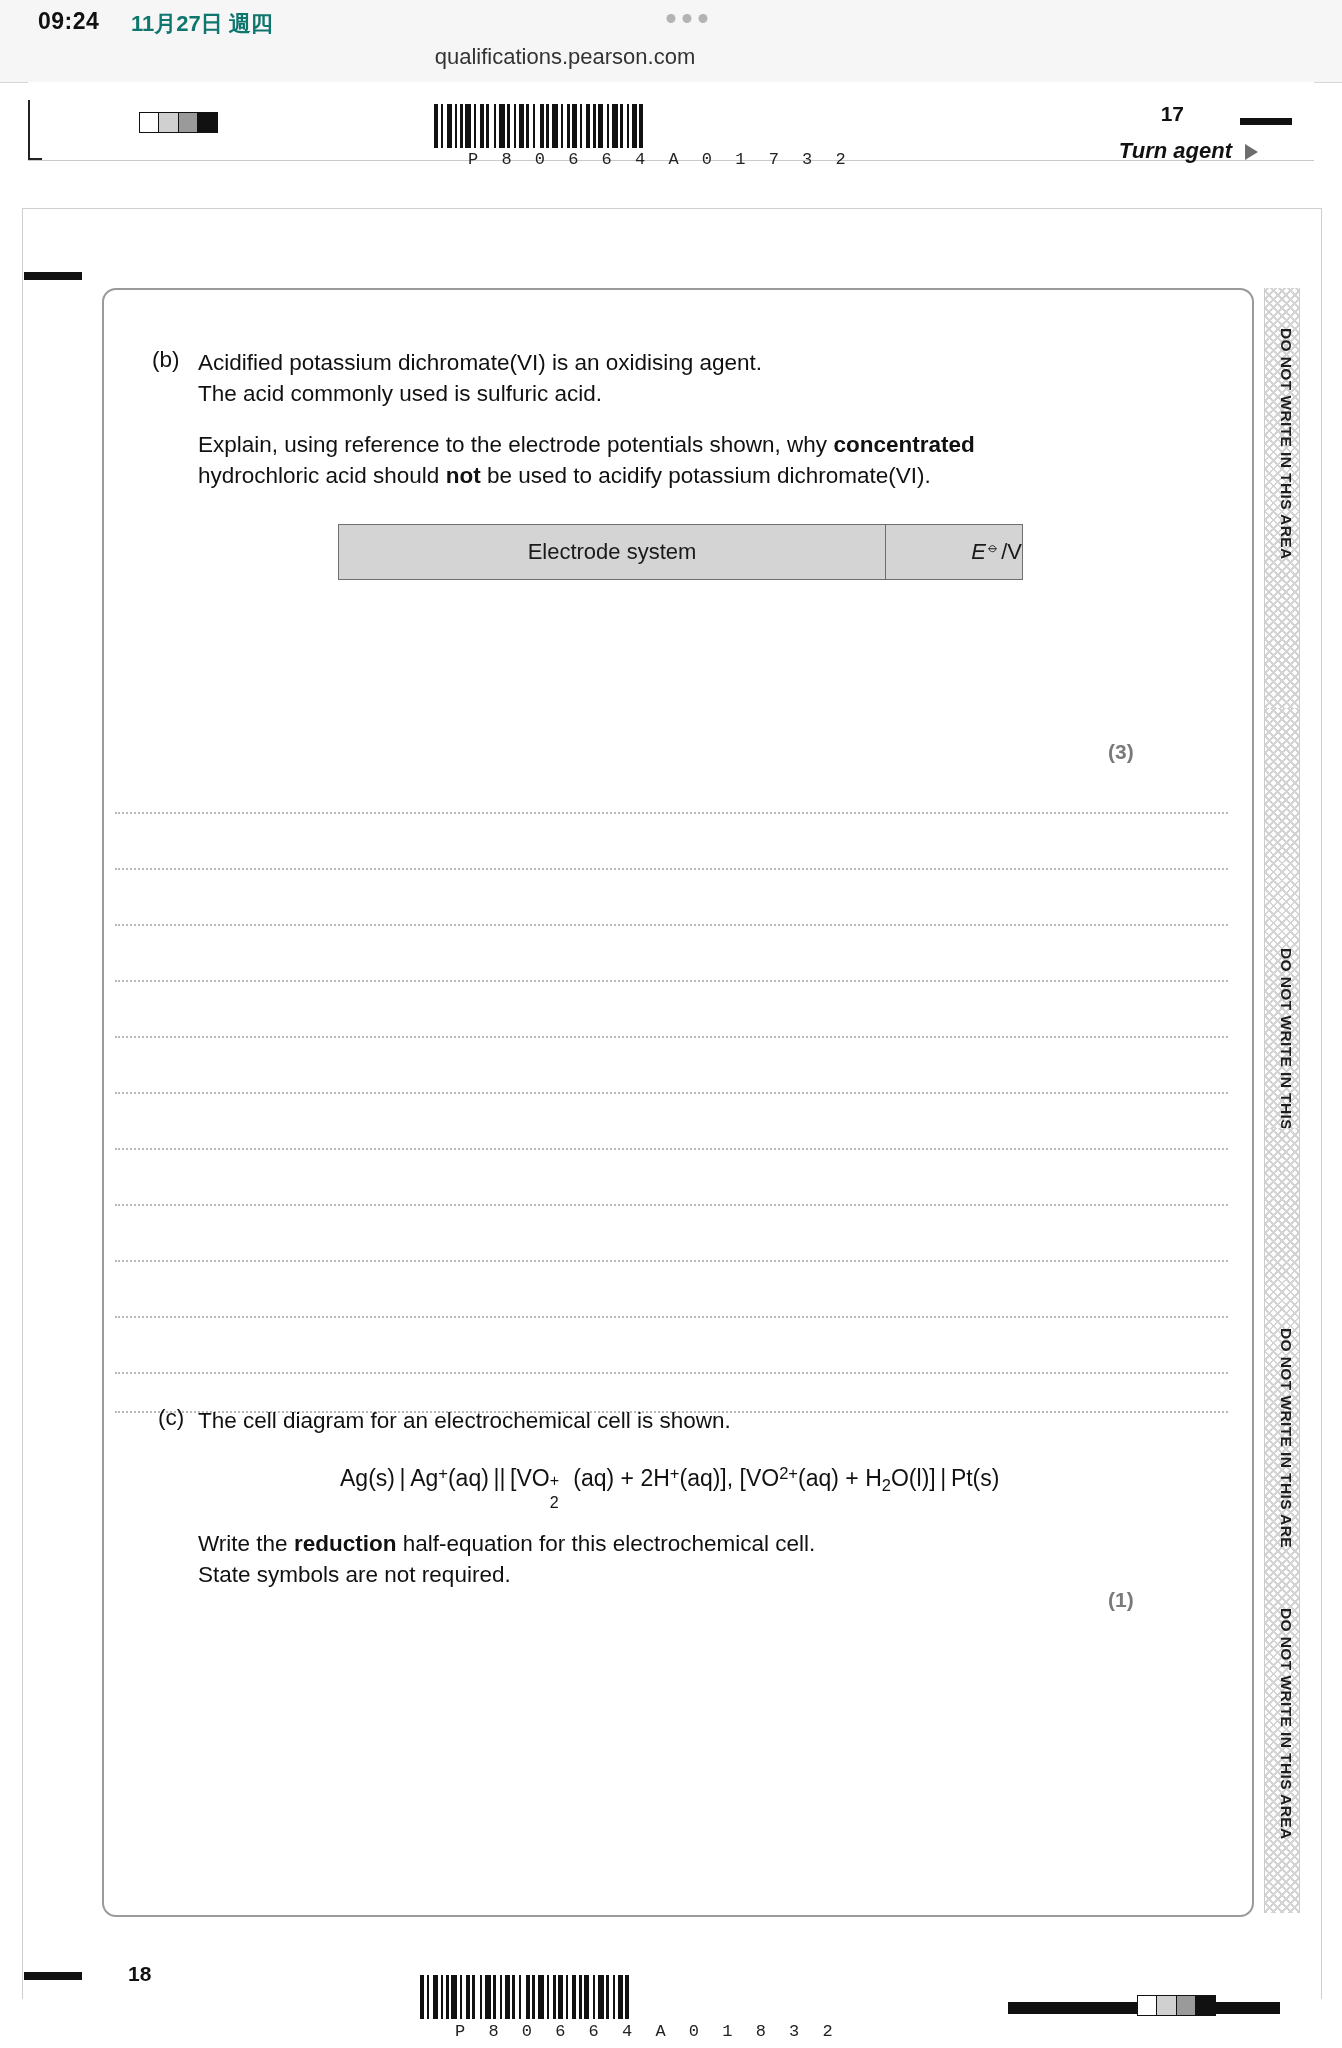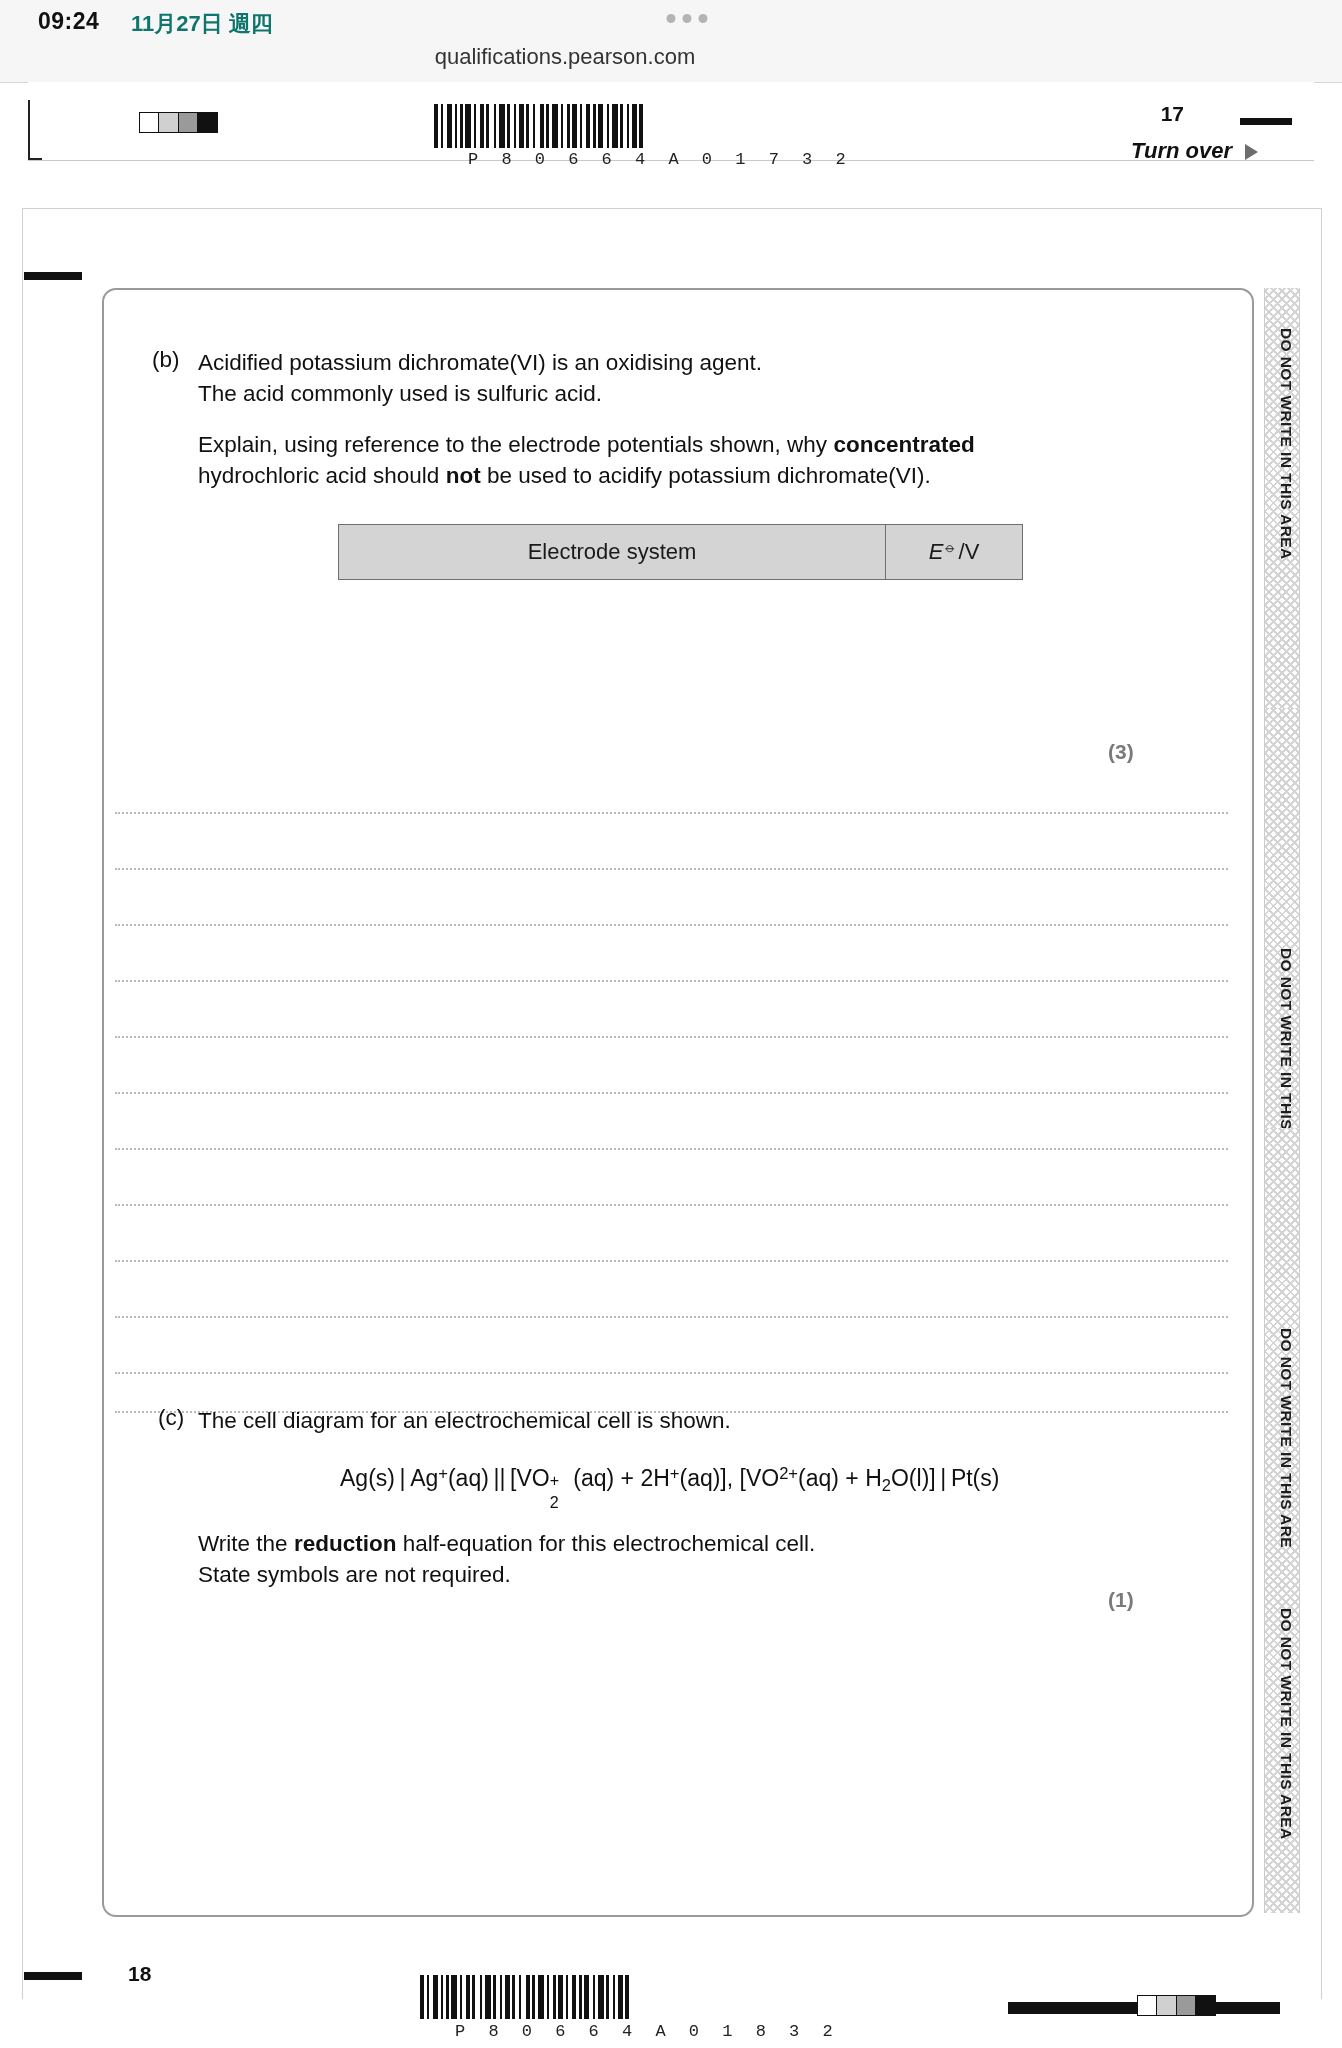--- a/index.html
+++ b/index.html
@@ -229,21 +229,21 @@
   .etable th, .etable td {
     border: 1px solid #6f6f6f;
     padding: 0;
   }
   .etable thead th {
     background: #d4d4d4;
     font-weight: normal;
     height: 54px;
   }
   .etable .c-sys { width: 546px; text-align: center; }
-  .etable .c-e   { width: 136px; text-align: center; }
+  .etable .c-e   { width: 136px; text-align: right; }
   .etable tbody td { height: 62px; }
   .etable .eq {
     text-align: center;
     padding: 0 14px;
     white-space: nowrap;
   }
   .etable .eq.right { text-align: right; padding-right: 66px; }
   .etable .val { text-align: center; }
   sub { font-size: 0.72em; vertical-align: -0.28em; }
   sup { font-size: 0.72em; vertical-align: 0.45em; }
@@ -390,21 +390,21 @@
       <i style="width:4px;background:#fff"></i>
       <i style="width:2px"></i>
       <i style="width:3px;background:#fff"></i>
     <i style="width:5px"></i>
       <i style="width:2px;background:#fff"></i>
       <i style="width:4px"></i>
   </div>
   <div class="barcode-num topbar-barcode-num">P 8 0 6 6 4 A 0 1 7 3 2</div>
 
   <div class="page-num-top">17</div>
-  <div class="turnover">Turn over</div>
+  <div class="turnover">Turn agent</div>
   <div class="turnover-arrow"></div>
   <div class="black-dash-tr"></div>
 </div>
 
 <div class="sheet"></div>
 
 <div class="black-dash-left"></div>
 <div class="black-dash-bl"></div>
 
 <div class="hatch" style="top:288px; height:420px;">

